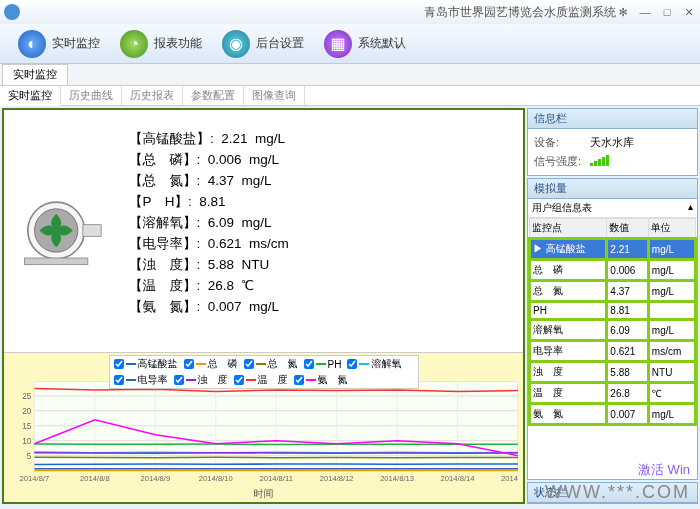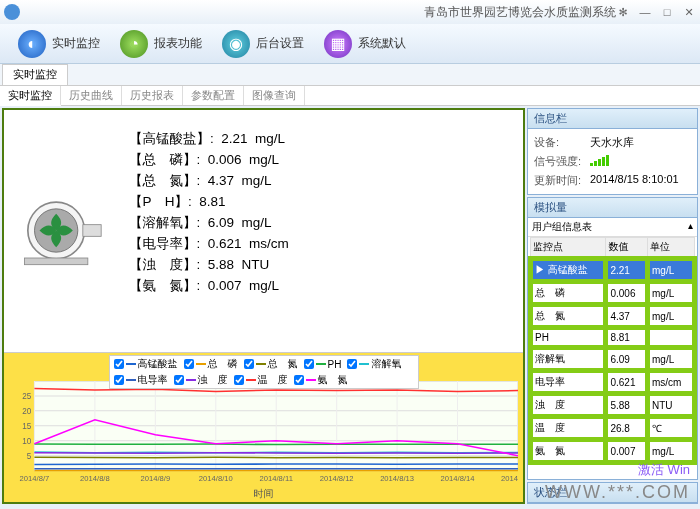--- a/index.html
+++ b/index.html
@@ -22,38 +22,38 @@
 .subtab{padding:2px 8px;font-size:11px;border-right:1px solid #ddd;cursor:pointer}
 .subtab.active{background:#fff;border-bottom:2px solid #fff;margin-bottom:-1px}
 .subtab.inact{color:#888}
 .content{display:flex;height:400px}
 .main{flex:1;background:#fff;border:2px solid #4d7c0f;margin:2px;display:flex;flex-direction:column}
 .readings{flex:1;display:flex;align-items:flex-start;padding:10px}
 .pump{width:90px;height:80px;margin-top:70px;margin-left:5px;display:flex;align-items:center;justify-content:center}
 .pump svg{width:85px;height:75px}
 .params{margin-left:20px;font-size:13.5px;font-family:SimSun,serif;line-height:21px;padding-top:8px}
 .params .row{white-space:pre}
-.chartbox{height:150px;border-top:1px solid #ccc;padding:2px;background:#fde047;position:relative}
+.chartbox{height:150px;border-top:1px solid #ccc;padding:2px;background:#fef9c3;position:relative}
 .legend{position:absolute;top:2px;left:50%;transform:translateX(-50%);background:#fff;border:1px solid #ccc;padding:1px 4px;z-index:2;display:flex;flex-wrap:wrap;gap:2px 6px;font-size:10px;width:310px}
 .legend label{display:flex;align-items:center;gap:2px}
 .legend .sw{width:10px;height:2px;display:inline-block}
 .legend input{width:10px;height:10px}
 .chart{position:absolute;left:5px;right:5px;top:28px;bottom:15px}
 .xlabel{position:absolute;bottom:1px;left:50%;transform:translateX(-50%);font-size:10px;color:#555}
 .side{width:171px;margin:2px 2px 2px 0;display:flex;flex-direction:column;gap:2px;font-size:11px}
 .panel{border:1px solid #8ab0d8;background:#fff}
 .panel-h{background:linear-gradient(#e0effa,#c8dff0);padding:2px 6px;font-size:11px;color:#2a5080;border-bottom:1px solid #8ab0d8}
 .info-body{padding:4px 6px}
 .info-row{display:flex;padding:2px 0;gap:6px}
 .info-row .lbl{width:50px;color:#555}
 .sigbars{display:flex;align-items:flex-end;gap:1px;height:12px}
 .sigbars span{width:3px;background:#4c0}
 .simtable{border-collapse:collapse;width:100%;font-size:10px}
 .simtable th{background:#f0f0f0;border:1px solid #ddd;padding:2px;font-weight:normal;text-align:left}
-.simtable td{border:5px solid #84cc16;padding:2px}
+.simtable td{border:3px solid #84cc16;padding:2px}
 .simtable tr.sel td{background:#3a7ad9;color:#fff}
 .watermark{position:absolute;bottom:6px;right:10px;font-size:18px;color:#888;font-family:Arial;letter-spacing:2px;z-index:10}
 .activate{position:absolute;bottom:30px;right:10px;font-size:13px;color:#8b5cf6;z-index:9}
 </style>
 </head>
 <body>
 
 <div class="titlebar">
   <div class="logo"></div>
   <div class="title">青岛市世界园艺博览会水质监测系统</div>
@@ -112,20 +112,21 @@
           </svg>
       </div>
       <div class="params" id="paramlist">
           <div class="row">【高锰酸盐】:  2.21  mg/L</div>
           <div class="row">【总　磷】:  0.006  mg/L</div>
           <div class="row">【总　氮】:  4.37  mg/L</div>
           <div class="row">【P　H】:  8.81  </div>
           <div class="row">【溶解氧】:  6.09  mg/L</div>
           <div class="row">【电导率】:  0.621  ms/cm</div>
           <div class="row">【浊　度】:  5.88  NTU</div>
+          <div class="row">【温　度】:  26.8  ℃</div>
           <div class="row">【氨　氮】:  0.007  mg/L</div>
         </div>
     </div>
     <div class="chartbox">
       <div class="legend" id="legend">
           <label><input type="checkbox" checked="" style=""><span class="sw" style="background:#1e66d0"></span>高锰酸盐</label>
           <label><input type="checkbox" checked="" style=""><span class="sw" style="background:#e8a000"></span>总　磷</label>
           <label><input type="checkbox" checked="" style=""><span class="sw" style="background:#808000"></span>总　氮</label>
           <label><input type="checkbox" checked="" style=""><span class="sw" style="background:#20b040"></span>PH</label>
           <label><input type="checkbox" checked="" style=""><span class="sw" style="background:#20c0d0"></span>溶解氧</label>
@@ -189,24 +190,20 @@
         <div class="info-row">
             <span class="lbl">信号强度:</span>
             <span class="sigbars">
               <span style="height:3px"></span>
               <span style="height:5px"></span>
               <span style="height:7px"></span>
               <span style="height:9px"></span>
               <span style="height:11px"></span>
             </span>
           </div>
-        <div class="info-row">
-            <span class="lbl">更新时间:</span>
-            <span>2014/8/15 8:10:01</span>
-          </div>
       </div>
     </div>
     <div class="panel" style="flex:1;display:flex;flex-direction:column">
       <div class="panel-h">模拟量</div>
       <div style="padding:2px 4px;font-size:10px;border-bottom:1px solid #ddd;display:flex;justify-content:space-between">
           <span>用户组信息表</span>
           <span>▴</span>
         </div>
       <table class="simtable" id="simtable">
           <tbody>

